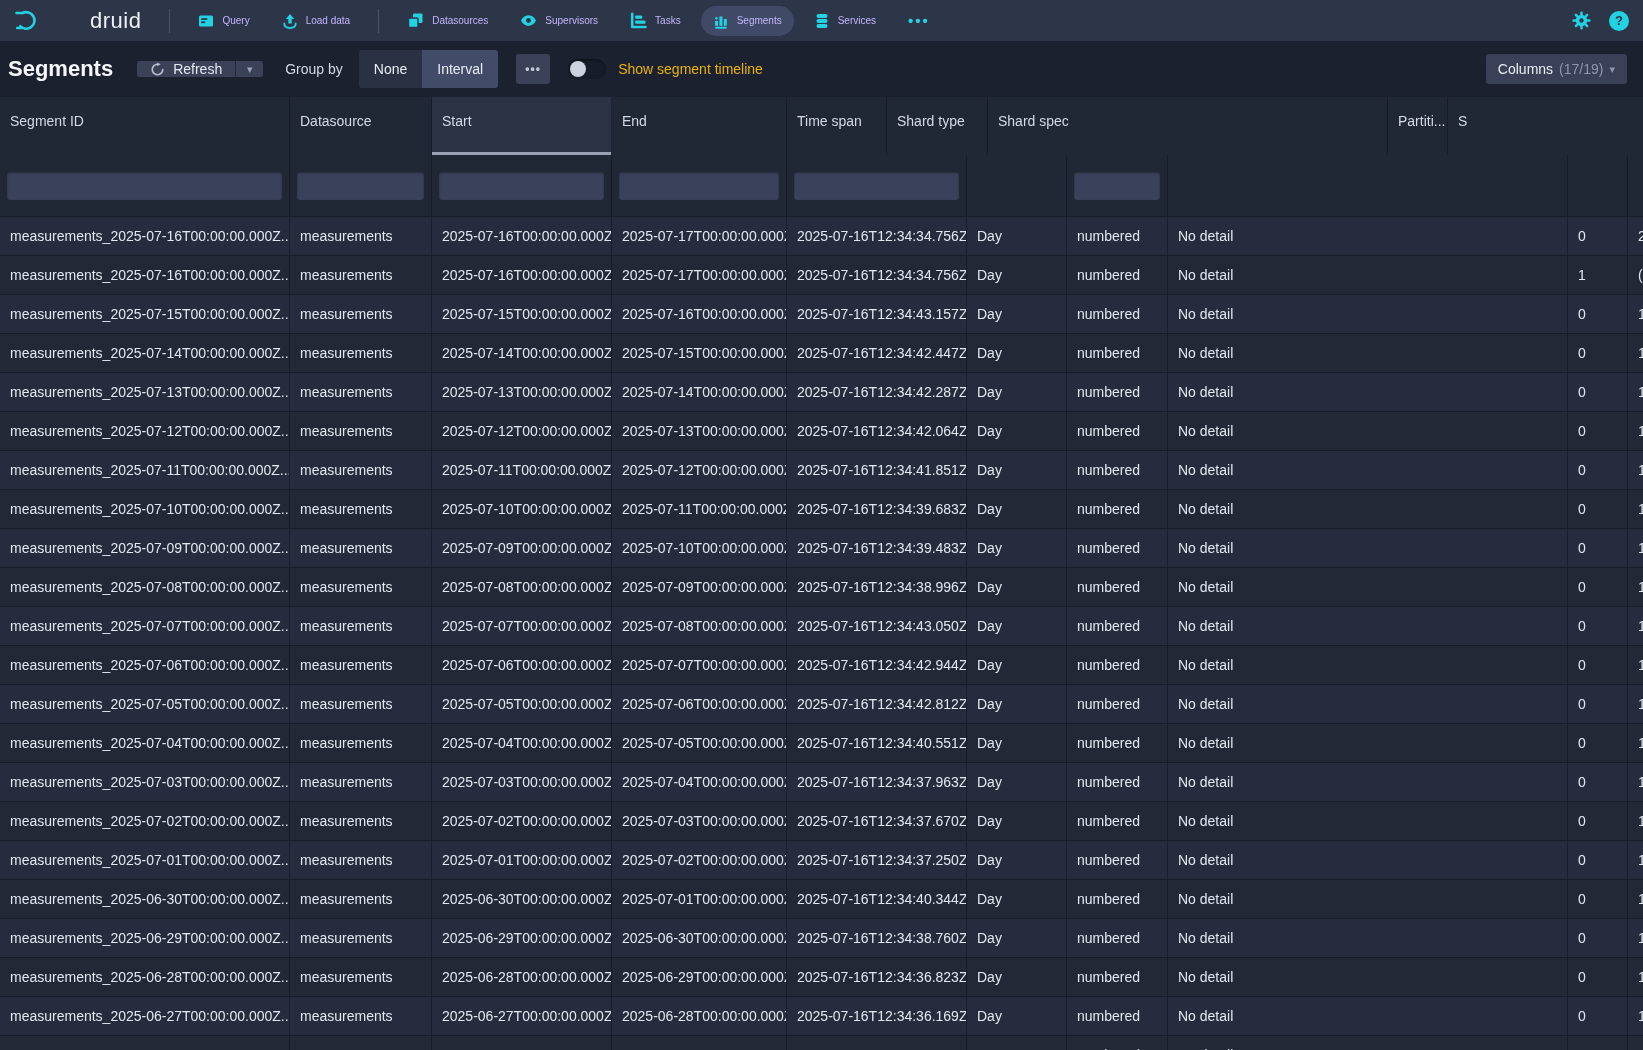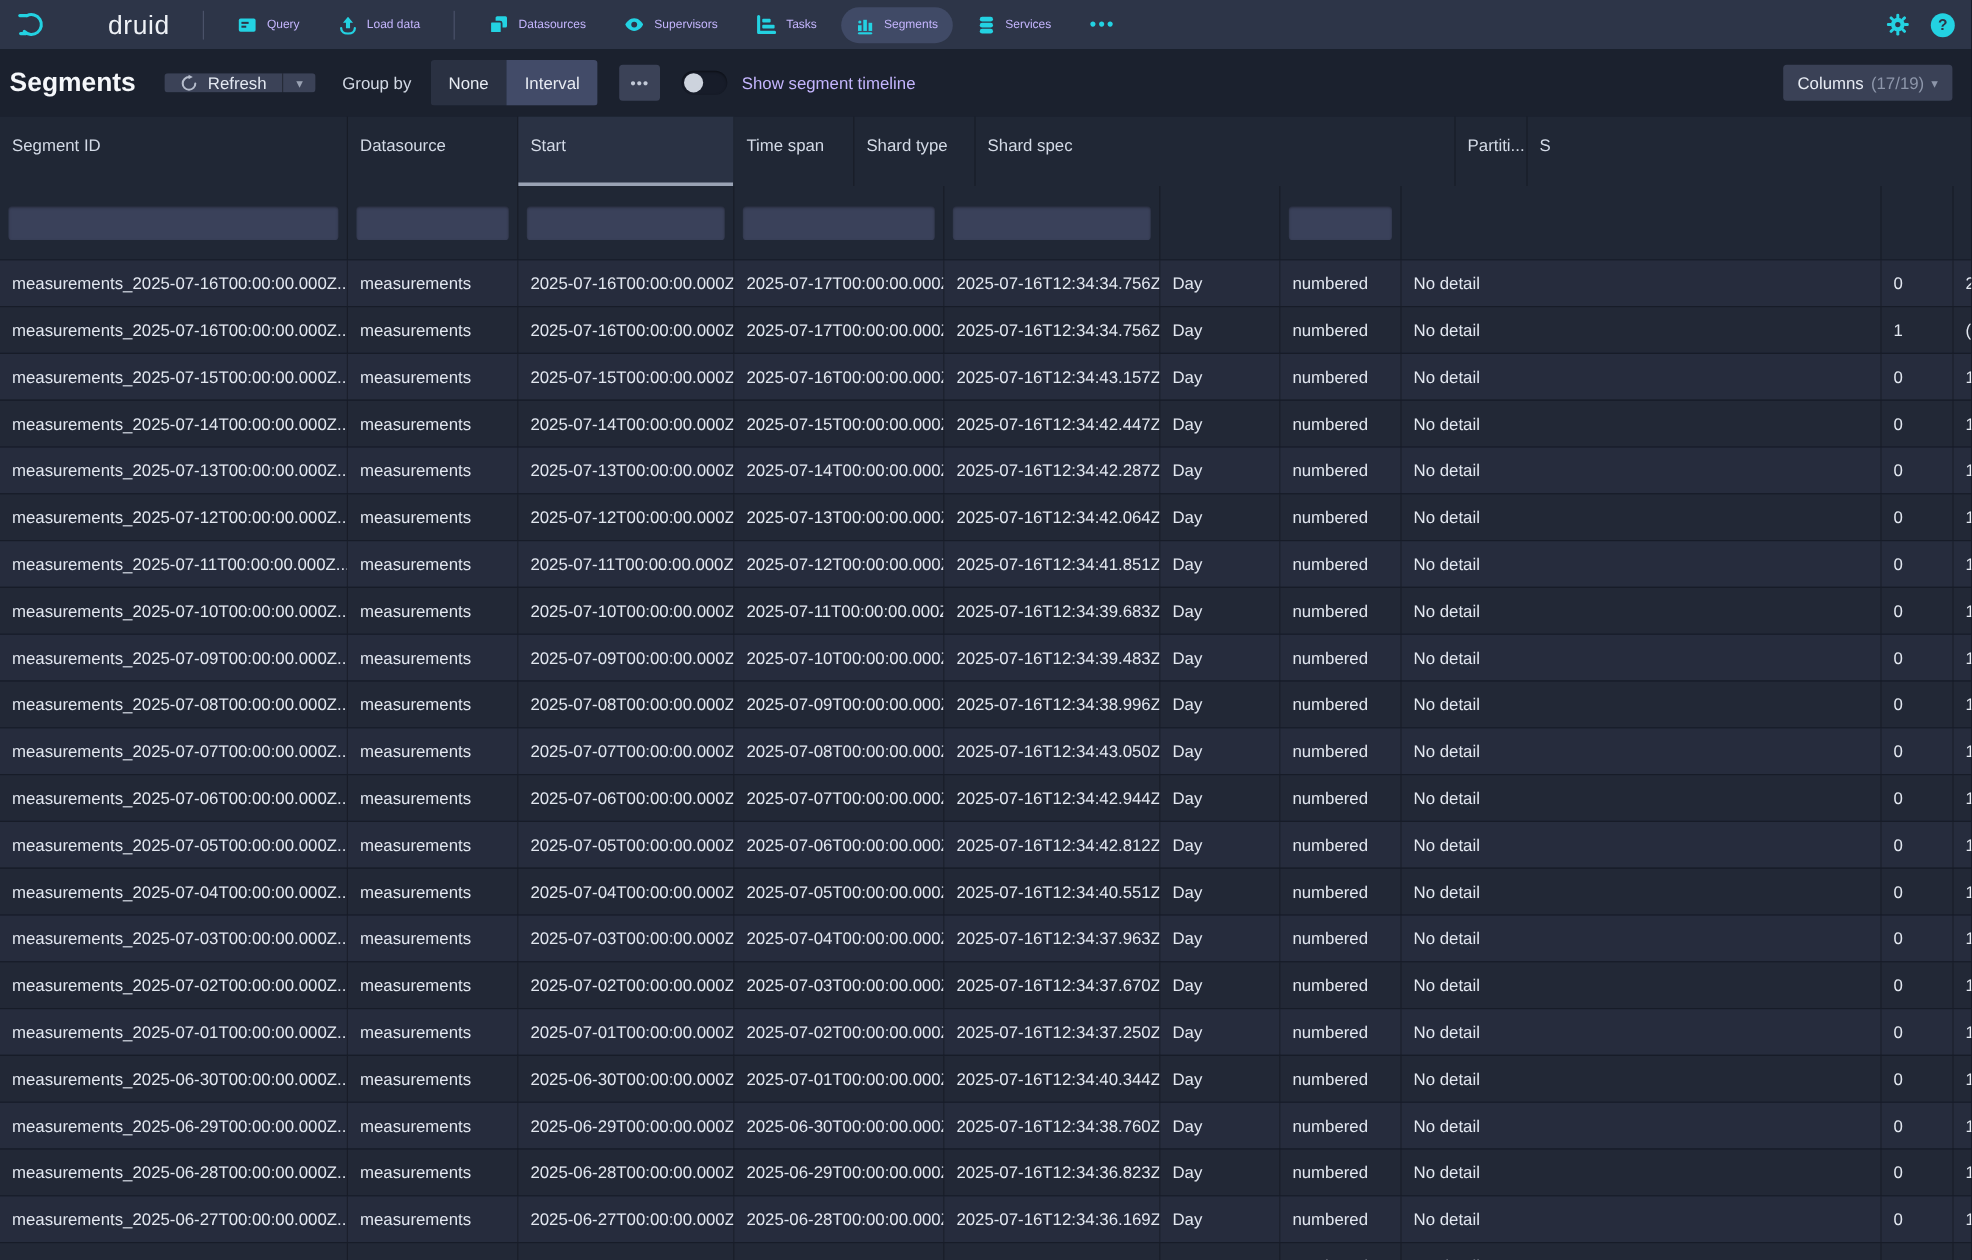--- a/index.html
+++ b/index.html
@@ -25,21 +25,21 @@
   .split-btn { display: flex; height: 16px; border-radius: 3px; overflow: hidden; margin-right: 22px; cursor: pointer; }
   .split-main { background: #3b4257; display: flex; align-items: center; gap: 8px; padding: 0 13px; color: #e3e8f1; font-size: 14px; }
   .split-caret { background: #3b4257; border-left: 1px solid rgba(0,0,0,.35); width: 28px; display: flex; align-items: center; justify-content: center; color: #9aa2b3; font-size: 11px; }
   .groupby-label { color: #d2d9e4; font-size: 14px; margin-right: 16px; }
   .seg-group { display: flex; height: 38px; border-radius: 3px; overflow: hidden; margin-right: 18px; }
   .seg-btn { border: none; padding: 0 15px; font-size: 14px; font-family: inherit; color: #e8ecf3; background: #2a3142; cursor: pointer; }
   .seg-btn.selected { background: #424b68; }
   .more-btn { height: 30px; width: 34px; border: none; border-radius: 3px; background: #3b4257; color: #c3cad8; font-weight: bold; letter-spacing: 1px; font-size: 12px; cursor: pointer; margin-right: 18px; }
   .switch { width: 38px; height: 20px; border-radius: 10px; background: #171c29; box-shadow: inset 0 1px 2px rgba(0,0,0,.5); position: relative; cursor: pointer; margin-right: 12px; flex: 0 0 auto; }
   .switch .knob { width: 16px; height: 16px; border-radius: 50%; background: #cdd3dd; position: absolute; top: 2px; left: 2px; }
-  .switch-label { color: #c4b5fd; font-size: 14px; }
+  .switch-label { color: #eab308; font-size: 14px; }
   .columns-btn { margin-left: auto; margin-right: 8px; height: 30px; border: none; border-radius: 3px; background: #3a4156; color: #e8ecf4; font-size: 14px; font-family: inherit; padding: 0 12px; display: flex; align-items: center; gap: 6px; cursor: pointer; }
   .columns-count { color: #8d96aa; }
   .columns-caret { color: #8d96aa; font-size: 11px; }
 
   
   .table-viewport { flex: 1; overflow: hidden; position: relative; }
   .table-inner { width: 1708px; }
   .thead, .tfilter, .tr { display: flex; }
   .th, .fc, .td { flex: 0 0 auto; border-right: 1px solid rgba(0,0,0,.28); overflow: hidden; white-space: nowrap; }
   .c0 { width: 290px; } .c1 { width: 142px; } .c2 { width: 180px; } .c3 { width: 175px; } .c4 { width: 180px; }
@@ -218,20 +218,21 @@
       <span class="columns-caret">▾</span>
     </button>
   </div>
 
   <div class="table-viewport">
     <div class="table-inner">
       <div class="thead">
         <div class="th c0">Segment ID</div>
         <div class="th c1">Datasource</div>
         <div class="th c2 sorted">Start</div>
+        <div class="th c3">End</div>
         <div class="th c5">Time span</div>
         <div class="th c6">Shard type</div>
         <div class="th c7">Shard spec</div>
         <div class="th c8">Partiti...</div>
         <div class="th c9">S</div>
       </div>
       <div class="tfilter">
         <div class="fc c0">
             <input class="filter-input" style="">
           </div>

